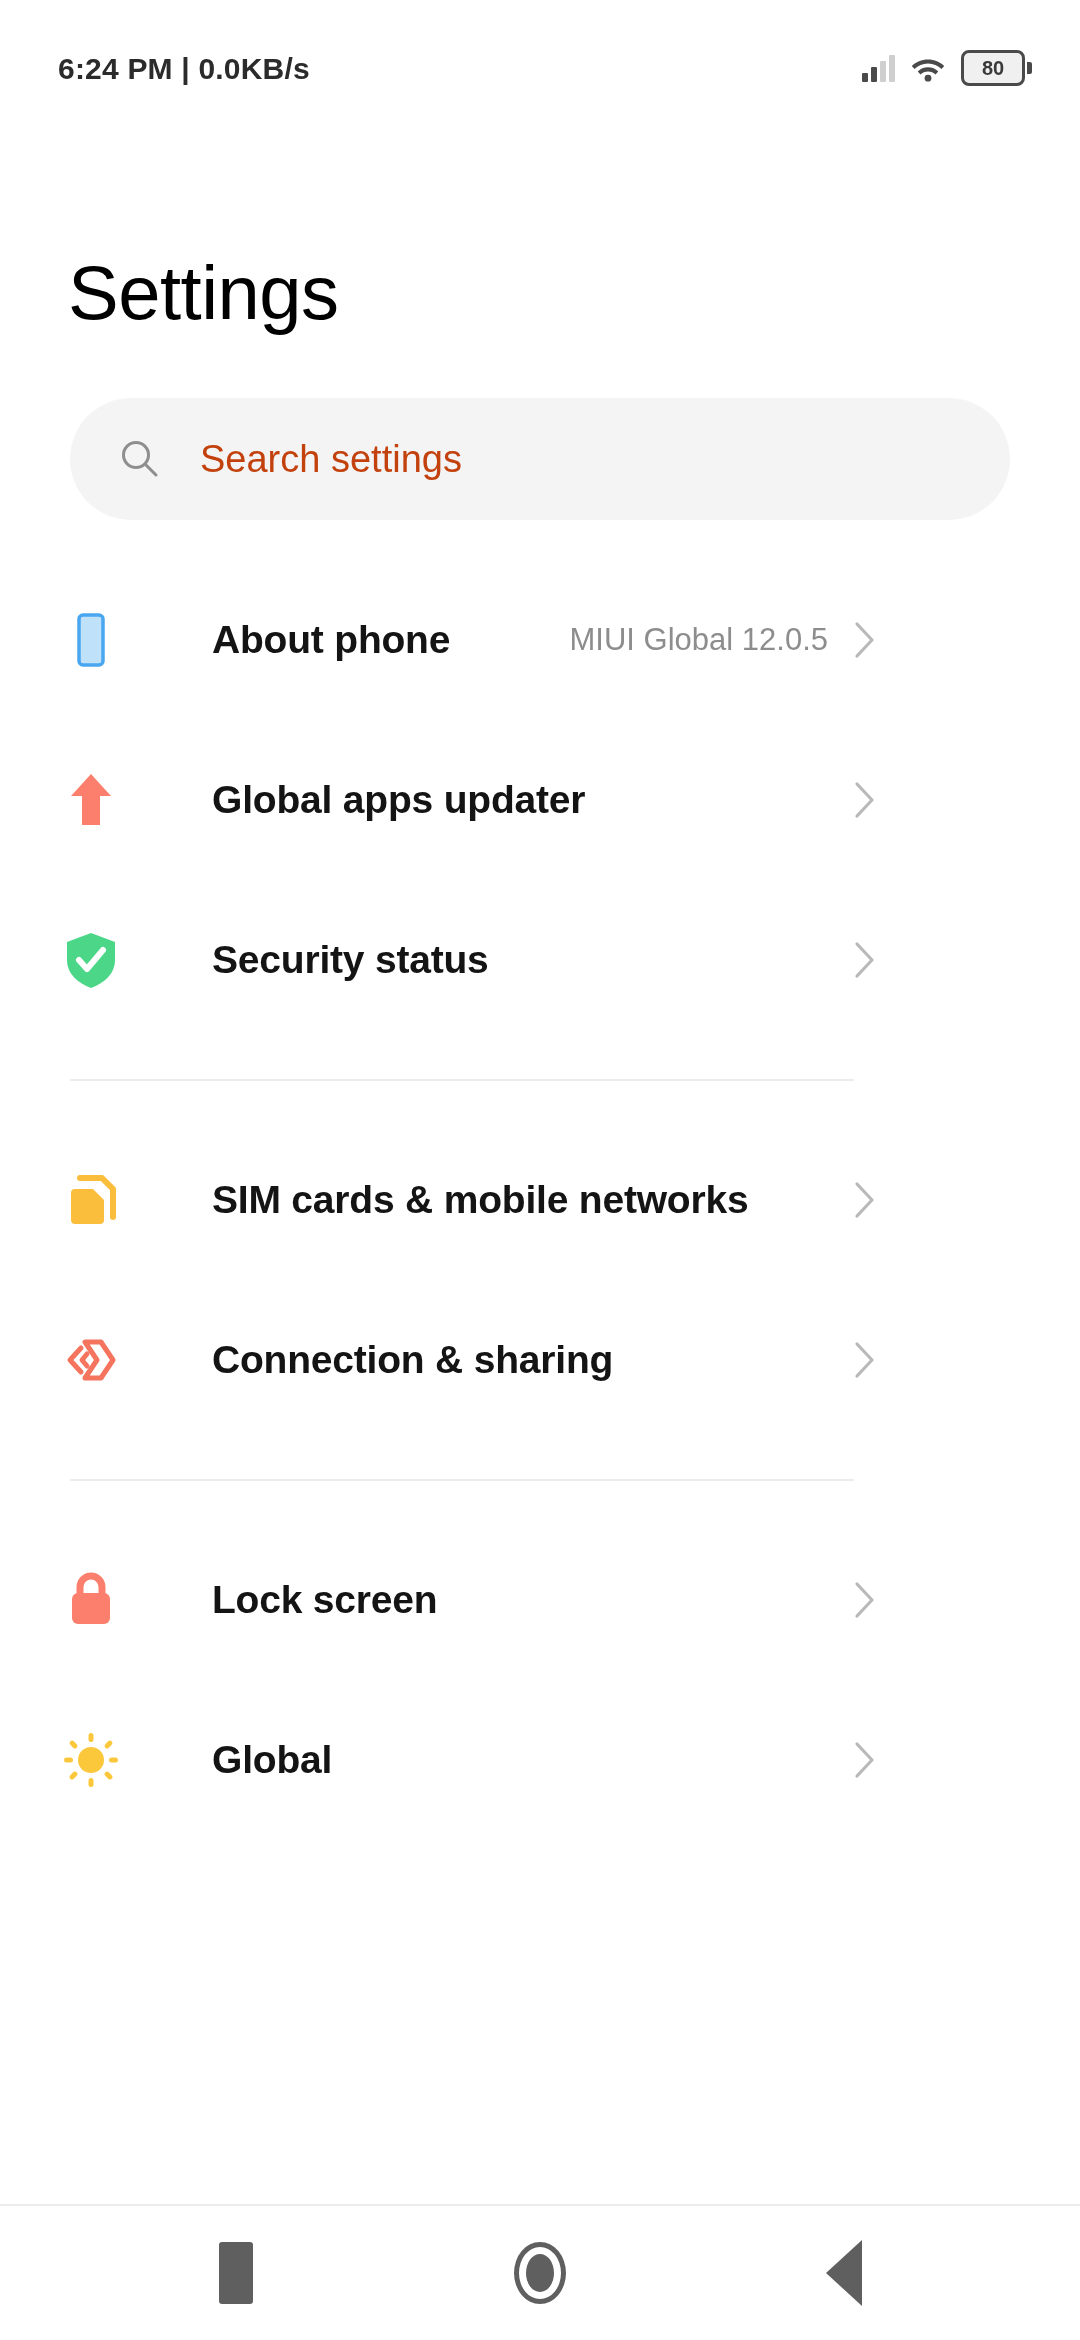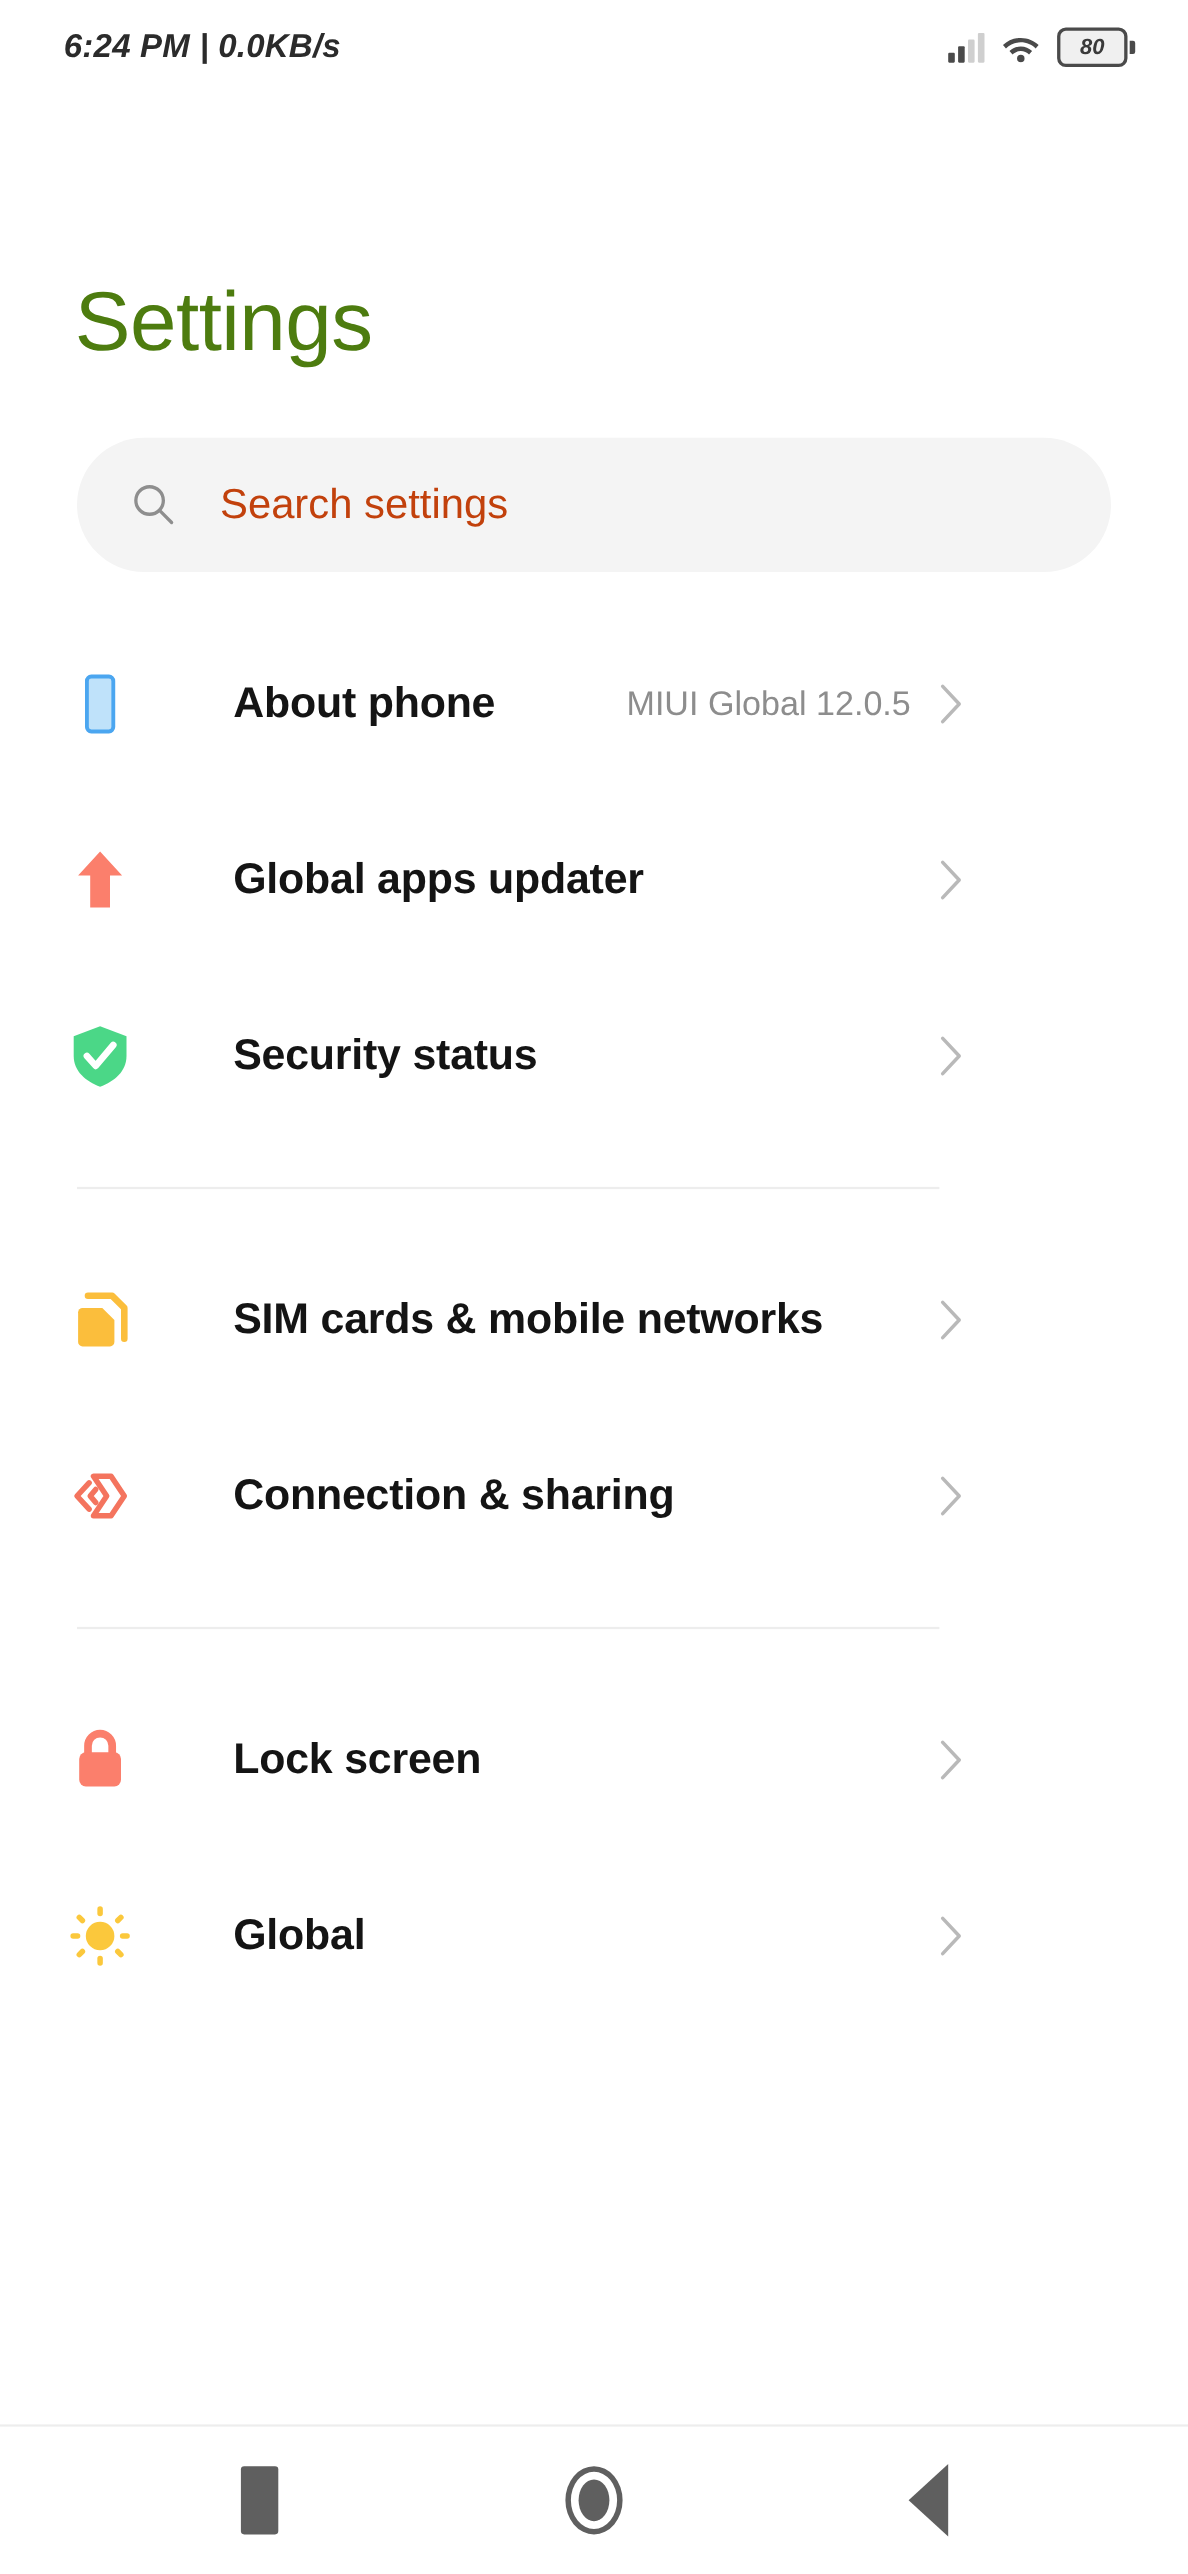--- a/index.html
+++ b/index.html
@@ -16,25 +16,24 @@
     -webkit-font-smoothing: antialiased;
   }
 
   
   .statusbar {
     position: absolute;
     top: 0; left: 0;
     width: 1080px;
     height: 86px;
     display: flex;
-    align-items: center;
+    align-items: flex-end;
     justify-content: space-between;
     padding: 0 48px 0 58px;
     box-sizing: border-box;
-    font-style: italic;
   }
   .status-left {
     font-size: 30px;
     font-weight: bold;
     color: #2b2b2b;
     letter-spacing: 0.2px;
     white-space: nowrap;
   }
   .status-right {
     display: flex;
@@ -87,21 +86,21 @@
     margin-left: 2px;
   }
 
   
   .page-title {
     position: absolute;
     top: 255px;
     left: 68px;
     font-size: 76px;
     font-weight: 300;
-    color: #4d7c0f;
+    color: #000000;
     letter-spacing: -0.5px;
     line-height: 1;
   }
 
   .searchbar {
     position: absolute;
     top: 398px;
     left: 70px;
     width: 940px;
     height: 122px;

